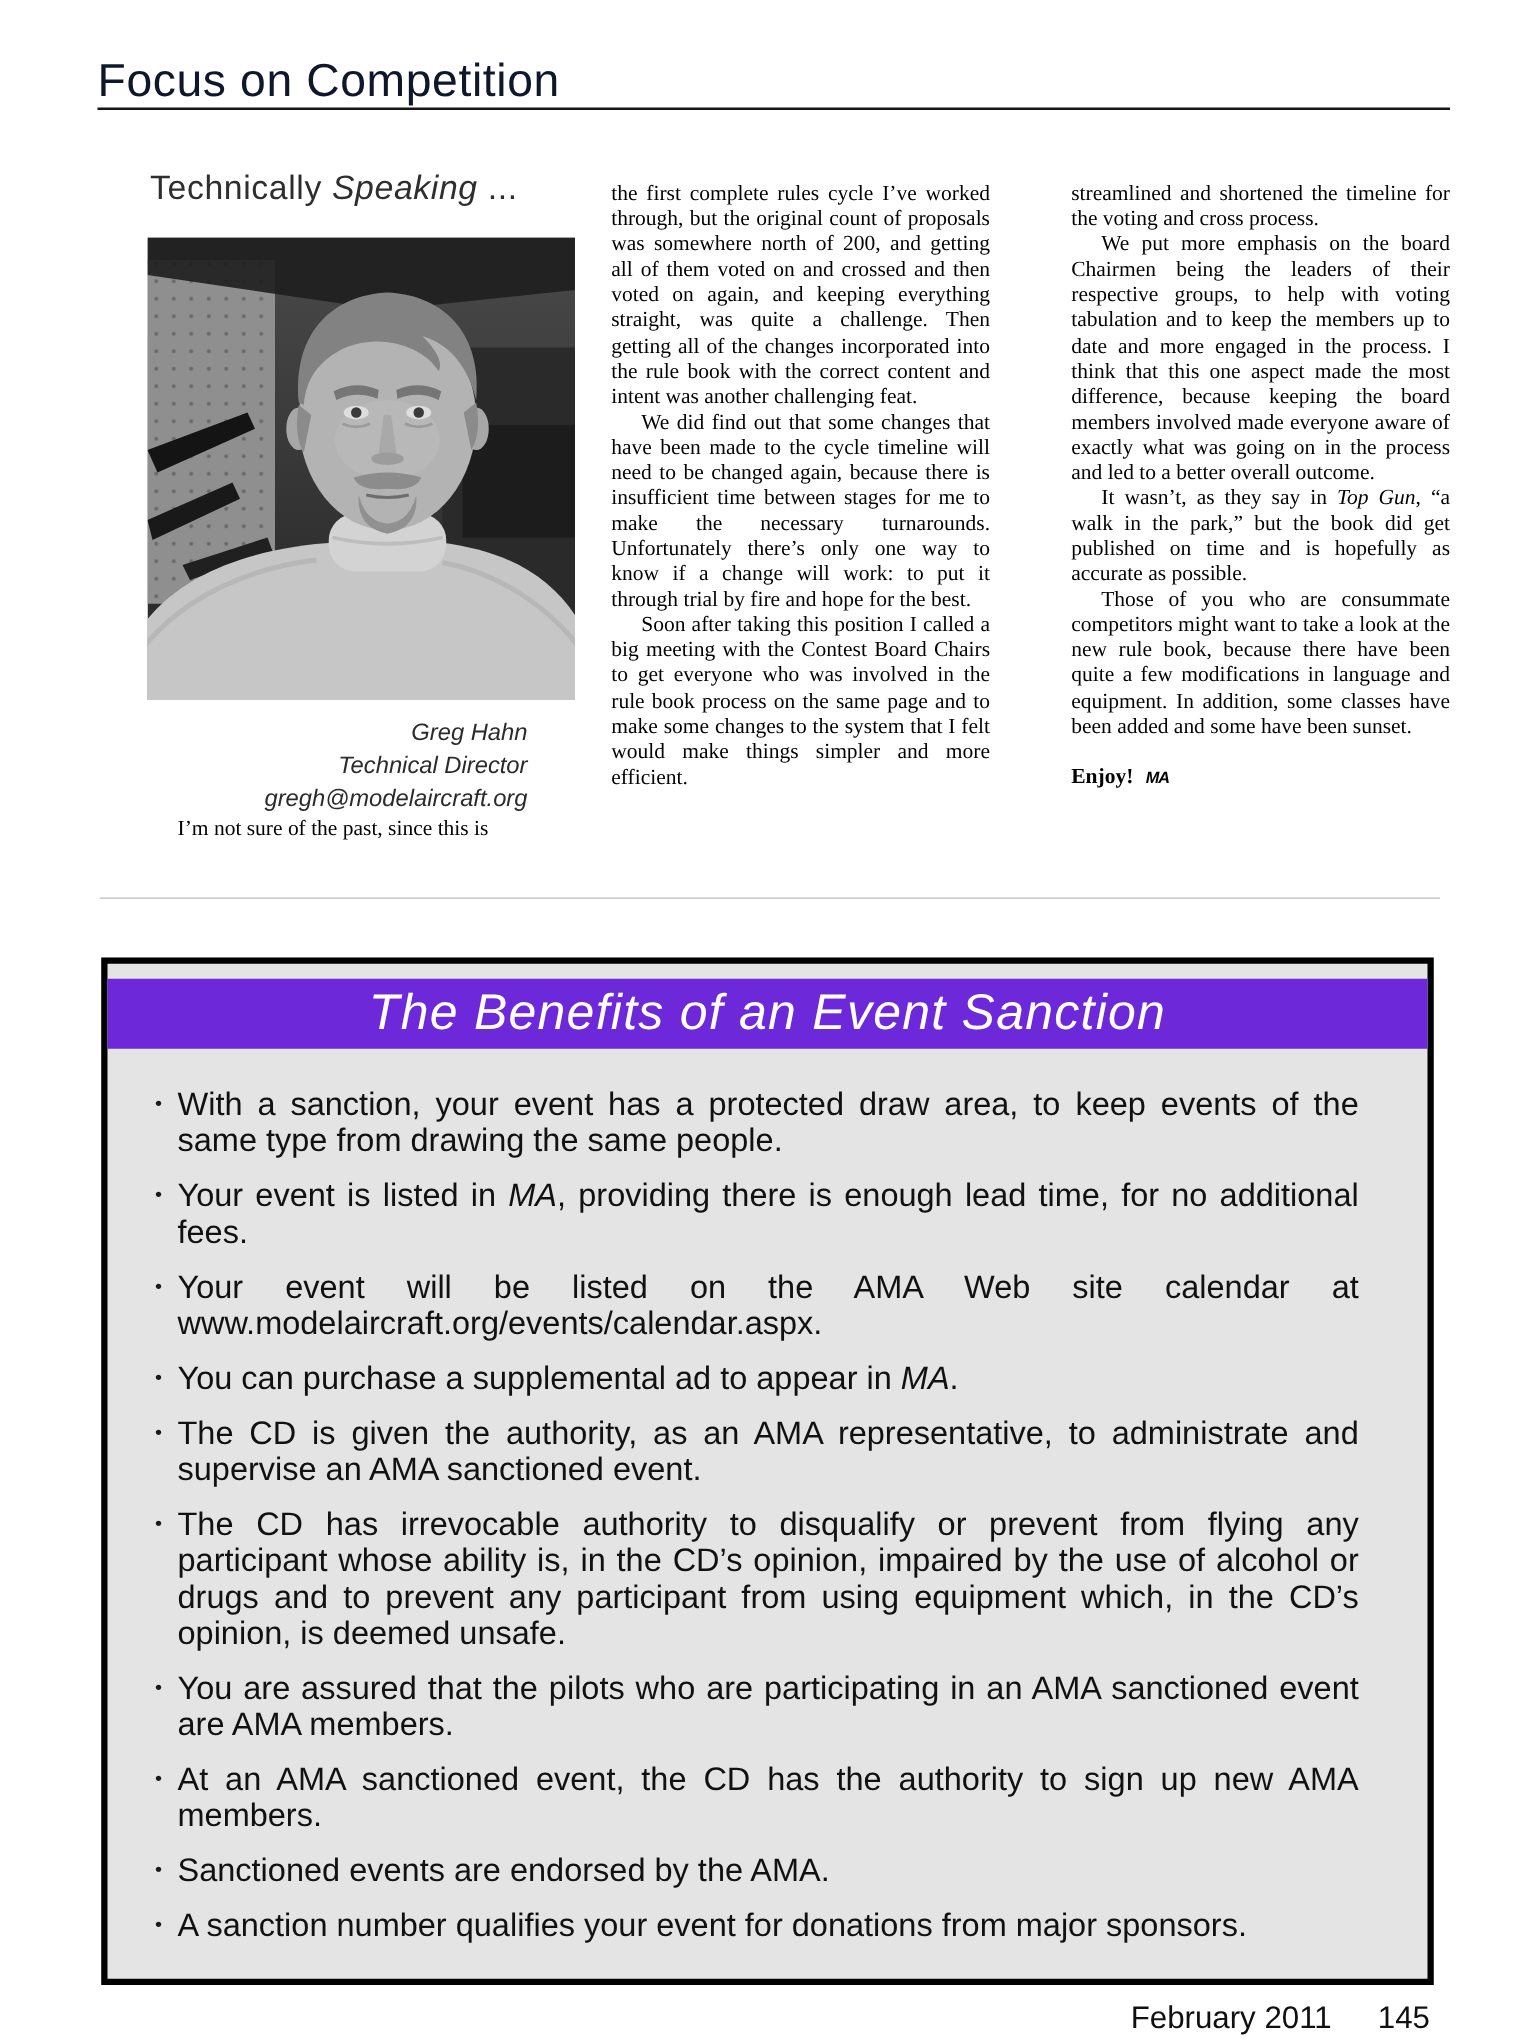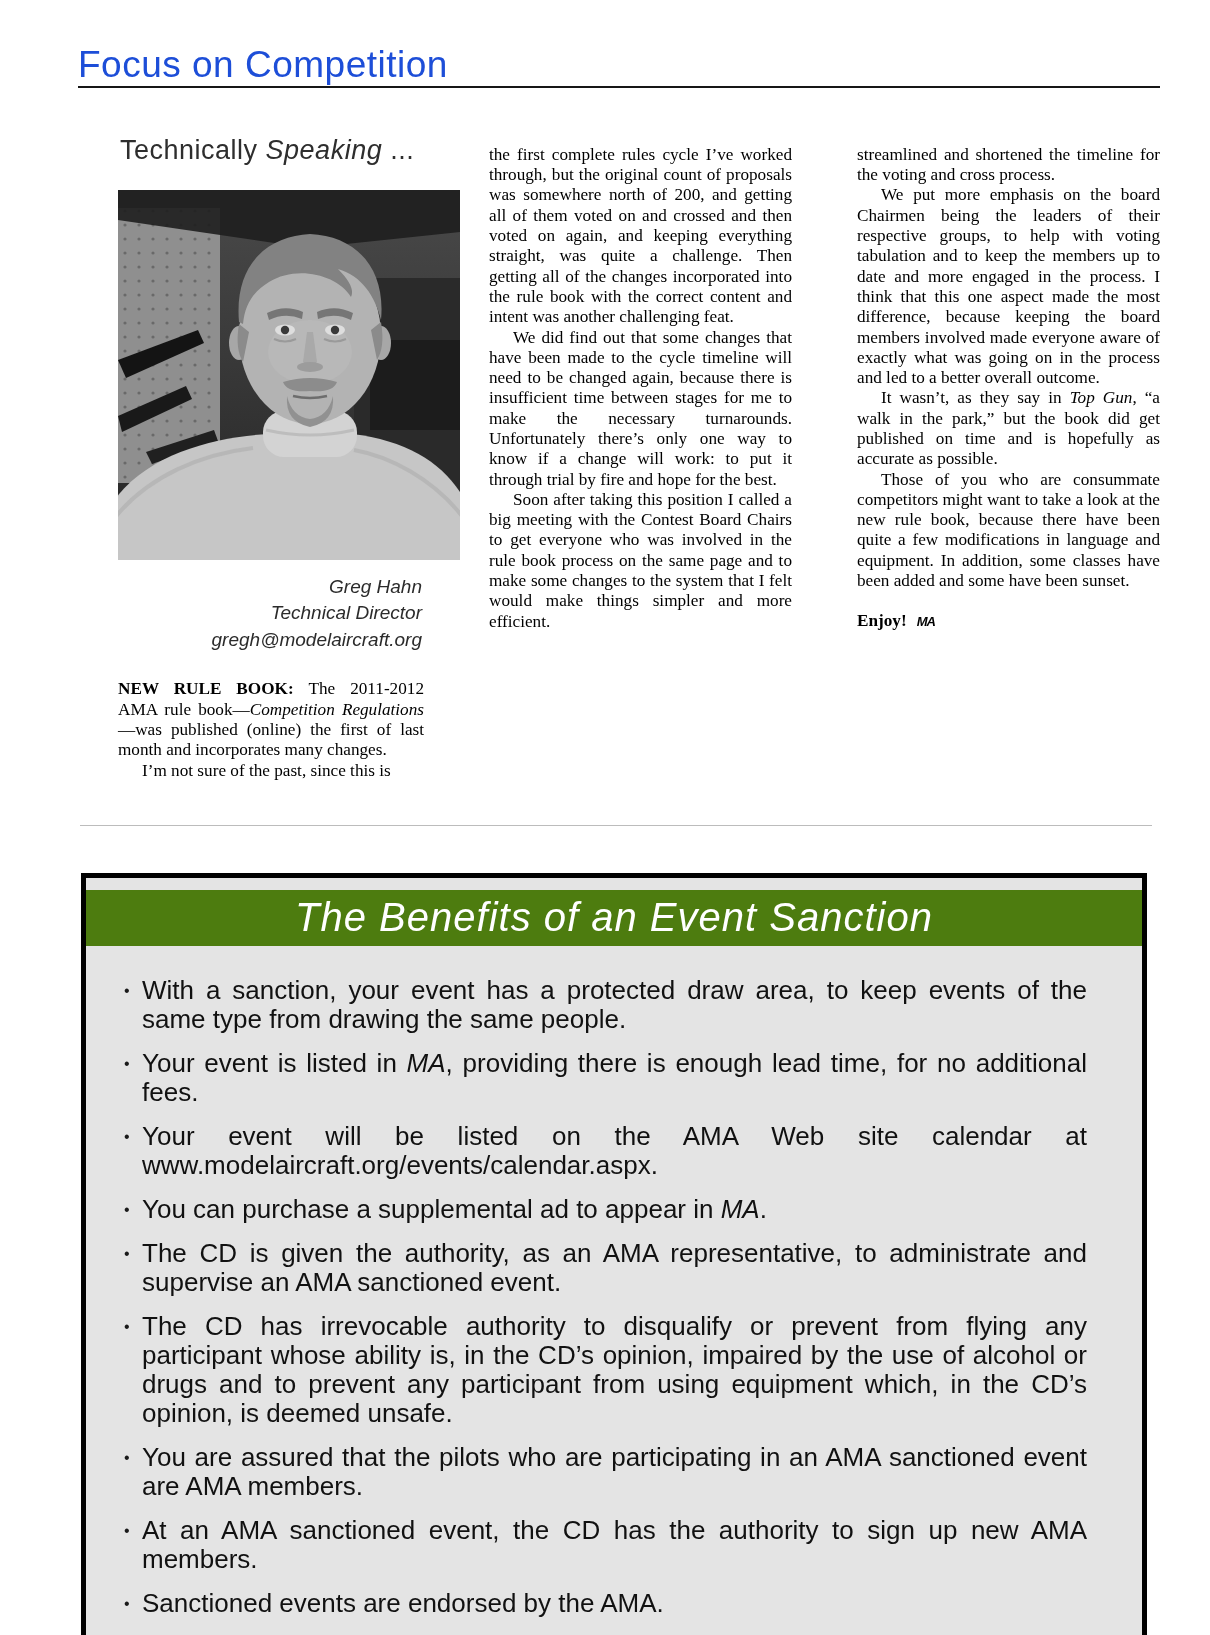--- a/index.html
+++ b/index.html
@@ -19,21 +19,21 @@
     border-bottom: 2px solid #161616;
     padding-bottom: 1px;
   }
   .section-header h1 {
     margin: 0;
     font-family: "Liberation Sans", sans-serif;
     font-weight: 400;
     font-size: 37px;
     line-height: 1.05;
     letter-spacing: 0.5px;
-    color: #1d4ed8;
+    color: #0f172a;
   }
 
   
   .article { display: flex; gap: 25px; margin-top: 48px; width: 1082px; }
   .col { width: 346px; padding-left: 40px; }
   .col-mid, .col-right { padding-top: 9px; }
 
   .article-title {
     font-family: "Liberation Sans", sans-serif;
     font-weight: 300;
@@ -94,21 +94,21 @@
   
   .benefits-box {
     margin: 47px 0 0 3px;
     width: 1066px;
     border: 5px solid #000;
     background: #e4e4e4;
   }
   .benefits-banner {
     margin-top: 12px;
     height: 56px;
-    background: #4d7c0f;
+    background: #6d28d9;
     color: #fff;
     text-align: center;
     font-family: "Liberation Sans", sans-serif;
     font-style: italic;
     font-weight: 300;
     font-size: 40px;
     line-height: 54px;
     letter-spacing: 1px;
   }
   .bullets { padding: 30px 55px 28px 38px; }
@@ -213,21 +213,20 @@
         <path d="M175,206 Q192,210 209,206" stroke="#6d6d6d" stroke-width="2.5" fill="none"></path>
         <path d="M169,206 Q167,232 192,237 Q217,232 215,206 Q210,227 192,229 Q174,227 169,206 Z" fill="#919191"></path>
       </svg>
 
       <div class="credit">
         <div>Greg Hahn</div>
         <div>Technical Director</div>
         <div>gregh@modelaircraft.org</div>
       </div>
 
-      <p class="first-para"><span class="lead-in">NEW RULE BOOK: </span><span>The 2011-2012 AMA rule book—</span><em>Competition Regulations</em><span>—was published (online) the first of last month and incorporates many changes.</span></p>
       <p class="indent">I’m not sure of the past, since this is</p>
     </div>
 
     <div class="col col-mid">
       <p>the first complete rules cycle I’ve worked through, but the original count of proposals was somewhere north of 200, and getting all of them voted on and crossed and then voted on again, and keeping everything straight, was quite a challenge. Then getting all of the changes incorporated into the rule book with the correct content and intent was another challenging feat.</p>
       <p class="indent">We did find out that some changes that have been made to the cycle timeline will need to be changed again, because there is insufficient time between stages for me to make the necessary turnarounds. Unfortunately there’s only one way to know if a change will work: to put it through trial by fire and hope for the best.</p>
       <p class="indent">Soon after taking this position I called a big meeting with the Contest Board Chairs to get everyone who was involved in the rule book process on the same page and to make some changes to the system that I felt would make things simpler and more efficient.</p>
     </div>
 
     <div class="col col-right">

